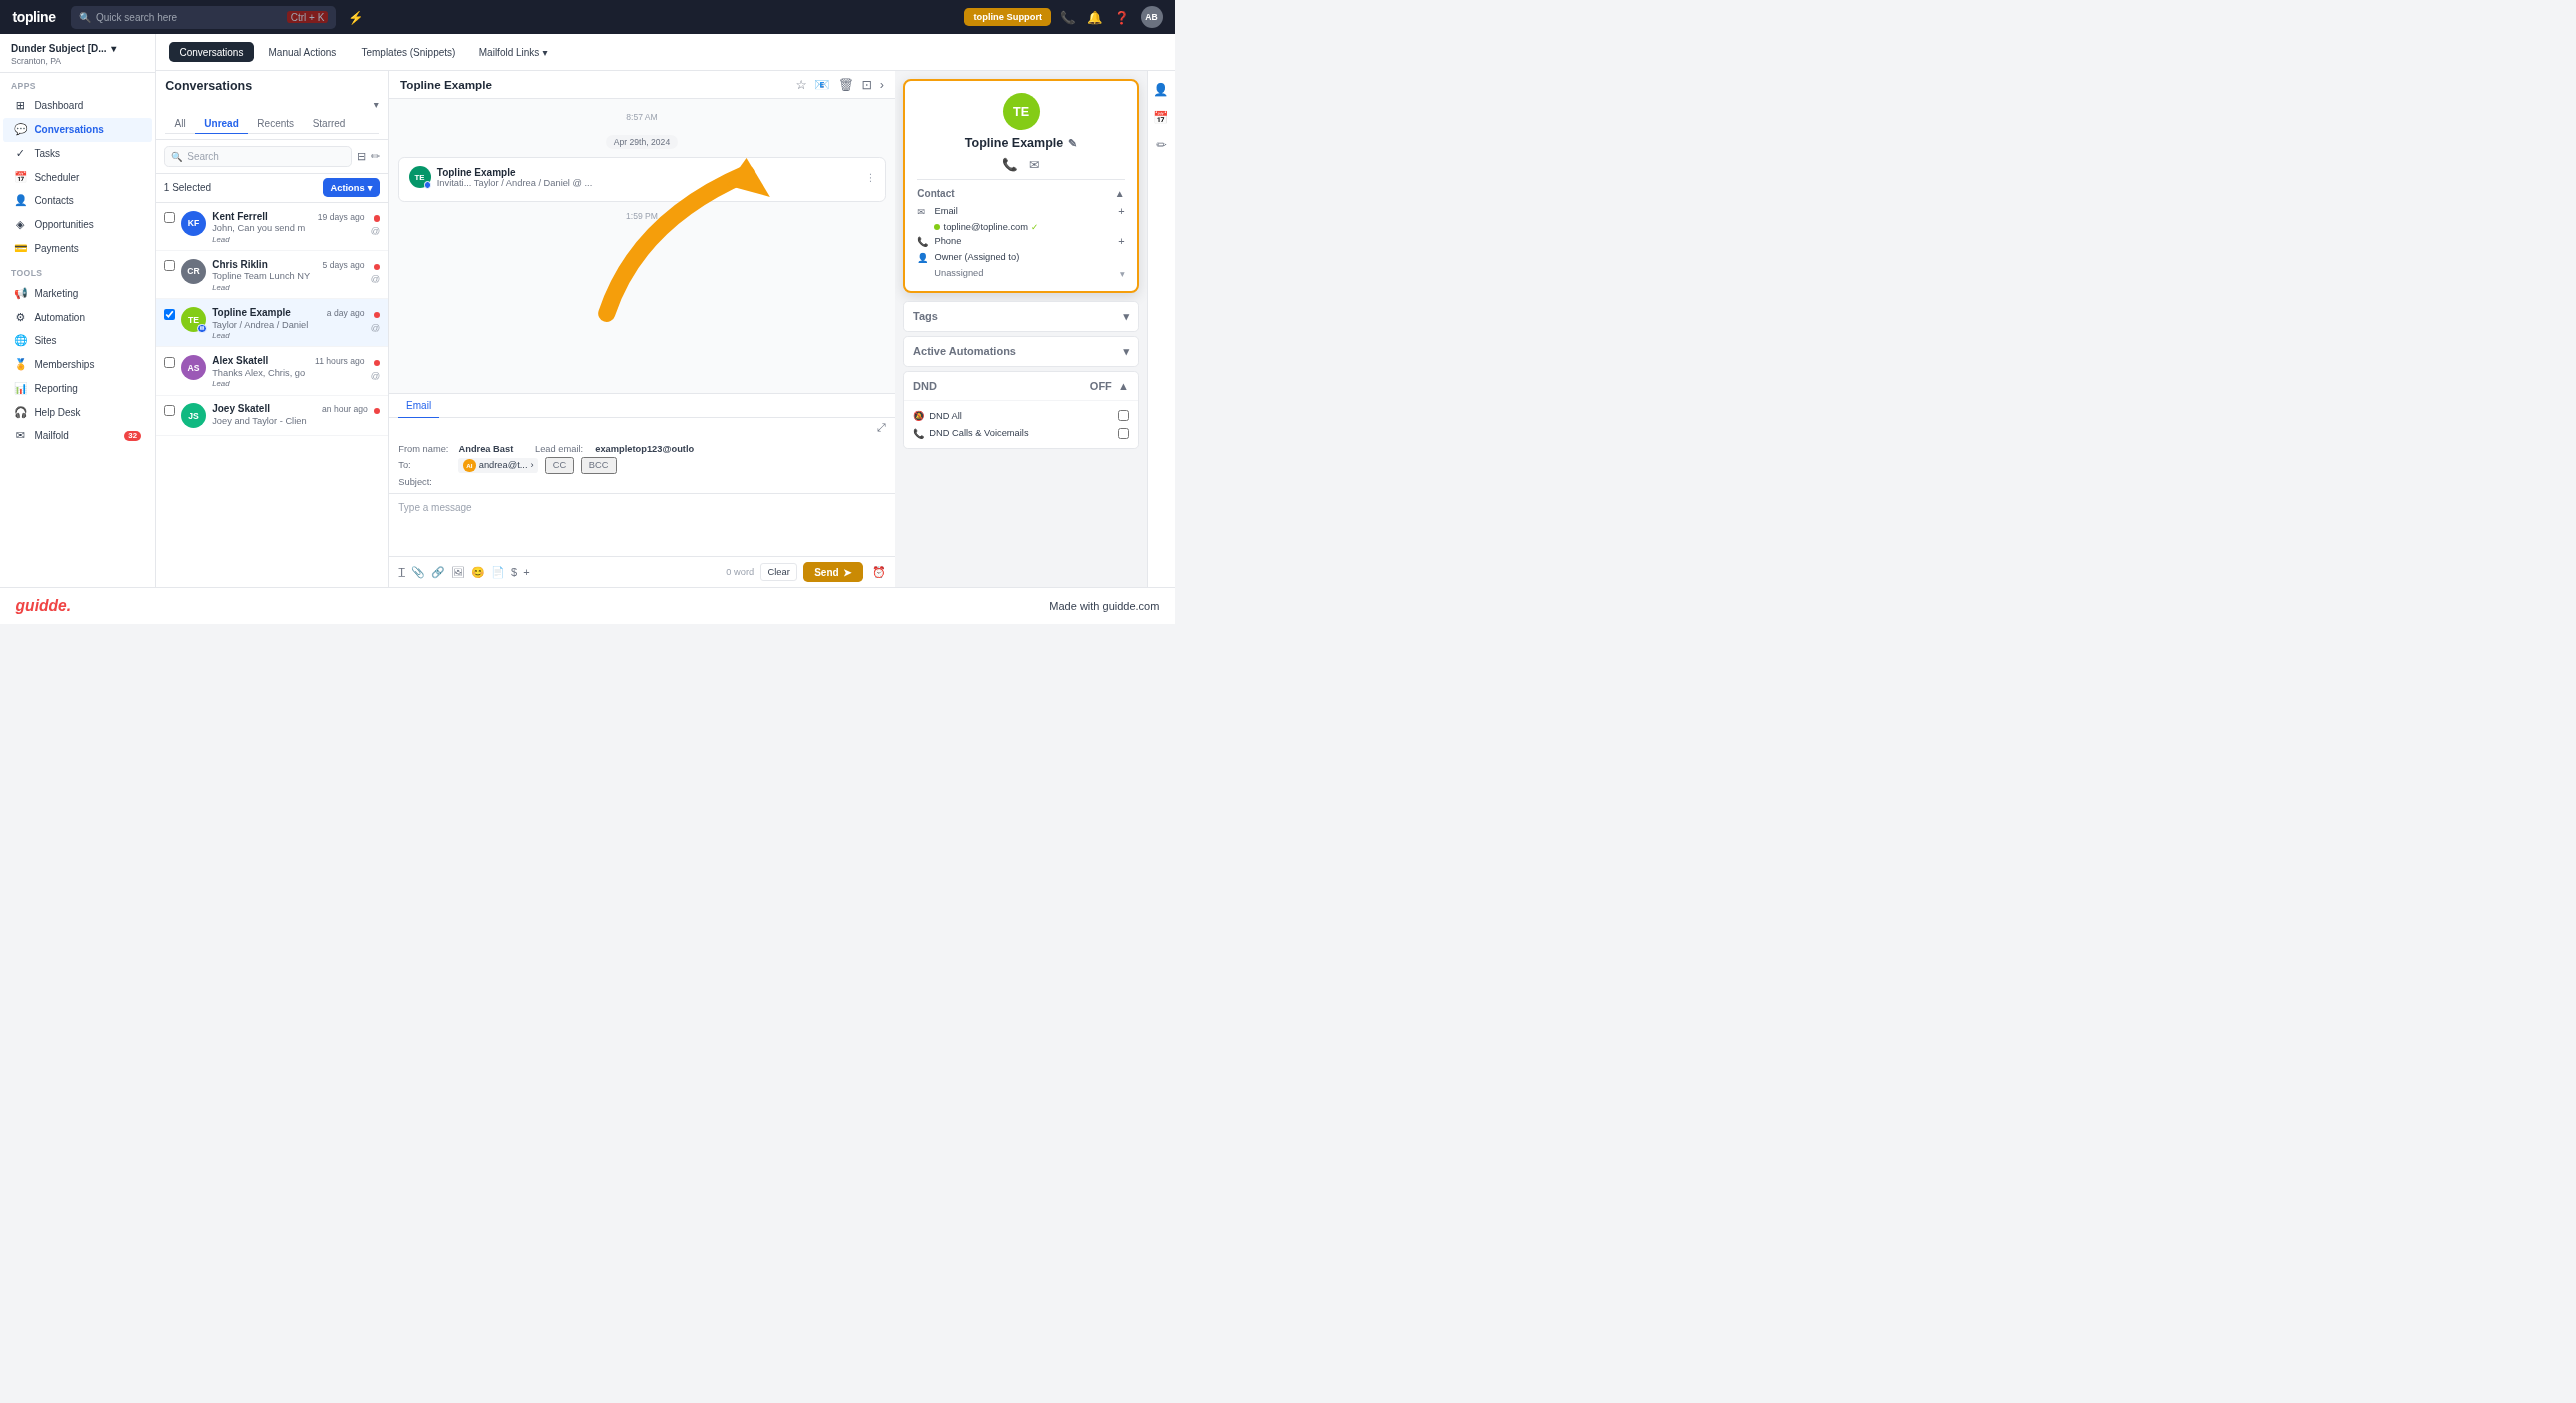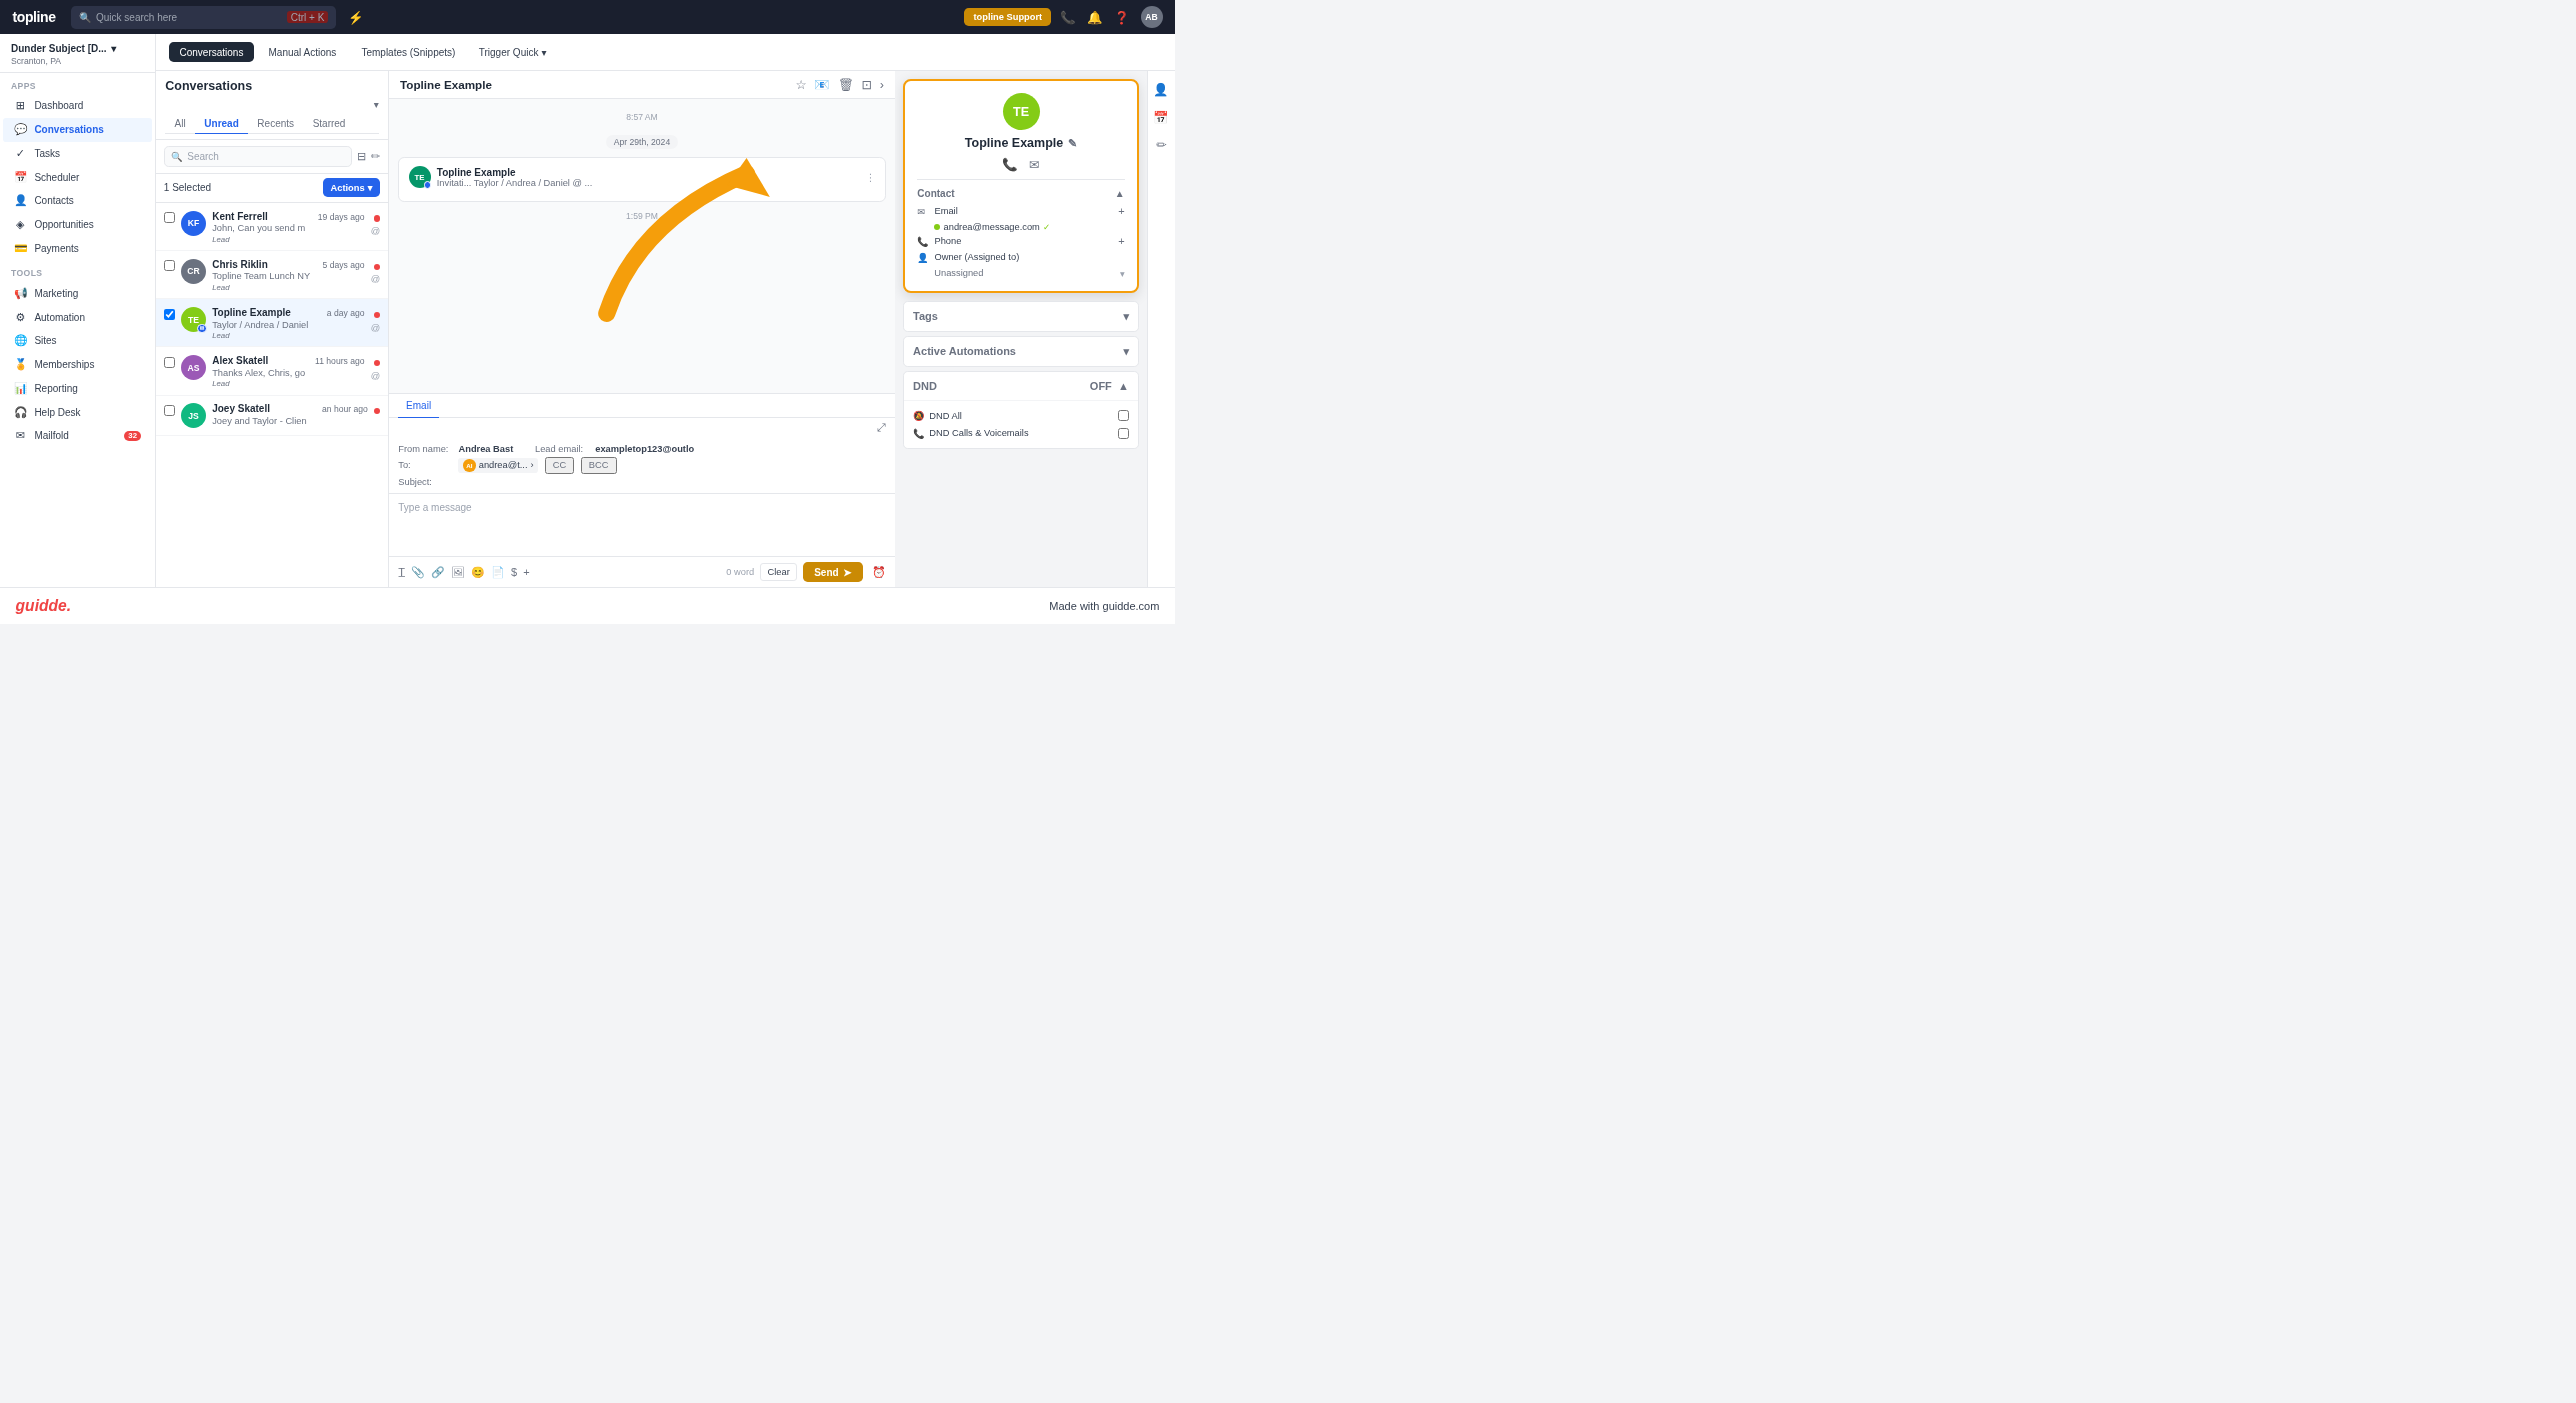--- a/index.html
+++ b/index.html
@@ -568,21 +568,21 @@
     </div>
   </div>
 
   <div class="content-area">
 
     <div class="subnav">
       <div class="subnav-tab active">Conversations</div>
       <div class="subnav-tab">Manual Actions</div>
       <div class="subnav-tab">Templates (Snippets)</div>
       <div class="subnav-dropdown">
-        <span>Trigger Quick</span>
+        <span>Mailfold Links</span>
         <span>▾</span>
       </div>
     </div>
 
     <div class="three-panel">
 
       <div class="conv-list">
         <div class="conv-list-header">
           <div class="conv-list-title">Conversations</div>
           <div style="display:flex;justify-content:flex-end;margin-bottom:3.1px;">
@@ -804,21 +804,21 @@
                 <span>Contact</span>
                 <span>▲</span>
               </div>
               <div class="contact-card-row">
                 <span class="contact-card-row-icon">✉</span>
                 <span class="contact-card-row-label">Email</span>
                 <span class="contact-card-row-add">+</span>
               </div>
               <div class="contact-card-email-val">
                 <span class="contact-card-email-dot"></span>
-                <span>andrea@message.com</span>
+                <span>topline@topline.com</span>
                 <span class="contact-card-email-check">✓</span>
               </div>
               <div class="contact-card-row">
                 <span class="contact-card-row-icon">📞</span>
                 <span class="contact-card-row-label">Phone</span>
                 <span class="contact-card-row-add">+</span>
               </div>
               <div class="contact-card-row">
                 <span class="contact-card-row-icon">👤</span>
                 <span class="contact-card-row-label">Owner (Assigned to)</span>

